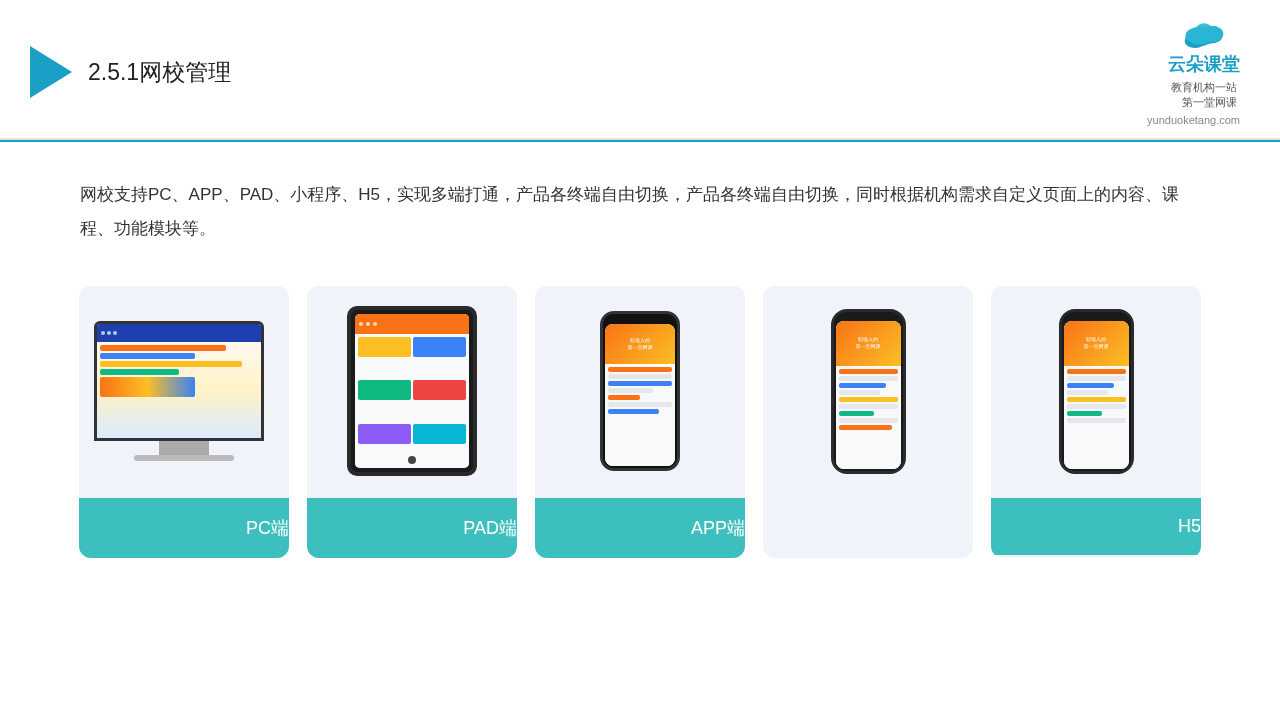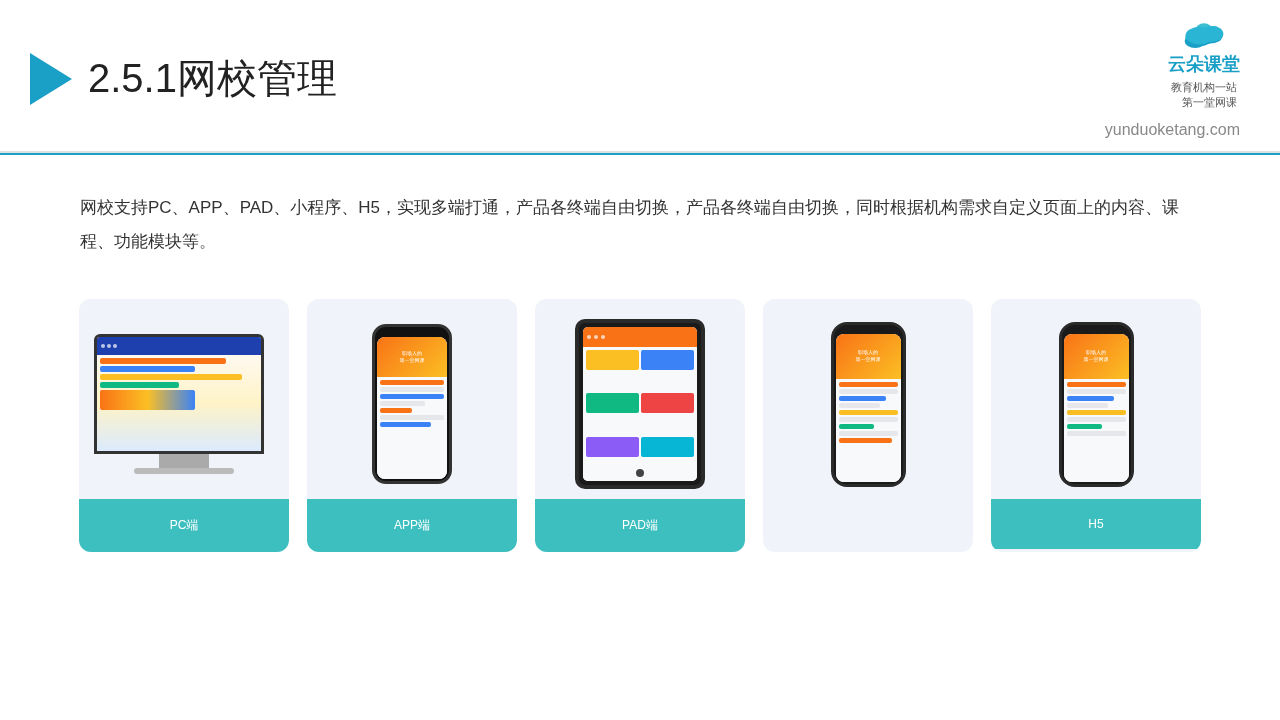--- a/index.html
+++ b/index.html
@@ -25,40 +25,40 @@
       gap: 16px;
     }
     .logo-arrow {
       width: 0;
       height: 0;
       border-top: 26px solid transparent;
       border-bottom: 26px solid transparent;
       border-left: 42px solid #1a9fc7;
     }
     .header-title {
-      font-size: 40px;
+      font-size: 23px;
       font-weight: bold;
       color: #222;
     }
     .header-title span {
       font-weight: normal;
     }
     .cloud-icon {
       width: 44px;
       height: 30px;
     }
     .logo-text-cn {
       font-size: 18px;
       color: #1a9fc7;
       font-weight: bold;
     }
     .logo-text-en {
-      font-size: 16px;
+      font-size: 11px;
       color: #888;
-      margin-top: 11px;
+      margin-top: 4px;
     }
 
     
     .description {
       padding: 36px 80px 20px 80px;
       font-size: 17px;
       color: #333;
       line-height: 2;
     }
 
@@ -88,25 +88,26 @@
       align-items: center;
       justify-content: center;
       padding: 20px 10px 10px;
       background: #f0f4fa;
     }
 
     .card-label {
       width: 100%;
       background: #3dbfbf;
       color: #fff;
-      font-size: 12px;
-      text-align: center;
+      font-size: 18px;
+      text-align: right;
       padding: 18px 0;
       font-weight: 500;
       border-radius: 0 0 0 0;
+      margin-top: 12px;
     }
 
     
     .desktop-mockup {
       position: relative;
       width: 180px;
     }
     .monitor {
       width: 170px;
       height: 120px;
@@ -405,63 +406,63 @@
         </div>
         <div class="monitor-stand"></div>
         <div class="monitor-base"></div>
       </div>
     </div>
     <div class="card-label">PC端</div>
   </div>
 
   <div class="card">
     <div class="card-image-area">
+      <div class="pad-mockup">
+        <div class="pad-screen">
+          <div class="pad-screen-header">
+            <span></span>
+              <span></span>
+              <span></span>
+          </div>
+          <div class="pad-screen-body">
+            <div class="pad-block"></div>
+            <div class="pad-block pad-block-blue"></div>
+            <div class="pad-block pad-block-green"></div>
+            <div class="pad-block pad-block-red"></div>
+            <div class="pad-block" style="background:#8b5cf6"></div>
+            <div class="pad-block" style="background:#06b6d4"></div>
+          </div>
+        </div>
+        <div class="pad-button"></div>
+      </div>
+    </div>
+    <div class="card-label">PAD端</div>
+  </div>
+
+  <div class="card">
+    <div class="card-image-area">
       <div class="phone-mockup">
         <div class="phone-notch"></div>
         <div class="phone-screen">
           <div class="phone-screen-banner">
             <div class="phone-screen-banner-text">职场人的<br>第一堂网课</div>
           </div>
           <div class="phone-screen-body">
             <div class="phone-row phone-row-orange"></div>
             <div class="phone-row"></div>
             <div class="phone-row phone-row-blue"></div>
             <div class="phone-row" style="width:70%"></div>
             <div class="phone-row phone-row-orange" style="width:50%"></div>
             <div class="phone-row"></div>
             <div class="phone-row phone-row-blue" style="width:80%"></div>
           </div>
         </div>
       </div>
     </div>
     <div class="card-label">APP端</div>
-  </div>
-
-  <div class="card">
-    <div class="card-image-area">
-      <div class="pad-mockup">
-        <div class="pad-screen">
-          <div class="pad-screen-header">
-            <span></span>
-              <span></span>
-              <span></span>
-          </div>
-          <div class="pad-screen-body">
-            <div class="pad-block"></div>
-            <div class="pad-block pad-block-blue"></div>
-            <div class="pad-block pad-block-green"></div>
-            <div class="pad-block pad-block-red"></div>
-            <div class="pad-block" style="background:#8b5cf6"></div>
-            <div class="pad-block" style="background:#06b6d4"></div>
-          </div>
-        </div>
-        <div class="pad-button"></div>
-      </div>
-    </div>
-    <div class="card-label">PAD端</div>
   </div>
 
   <div class="card">
     <div class="card-image-area">
       <div class="phone-tall">
         <div class="phone-tall-notch"></div>
         <div class="phone-tall-screen">
           <div class="phone-tall-banner">
             <div style="color:#fff;font-size:5px;text-align:center;line-height:1.5;font-family:sans-serif;">职场人的<br>第一堂网课</div>
           </div>

